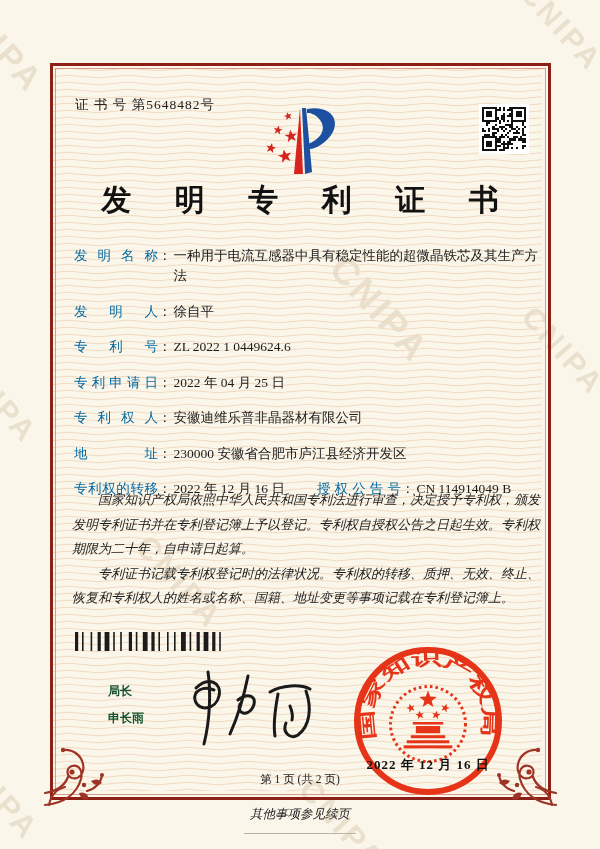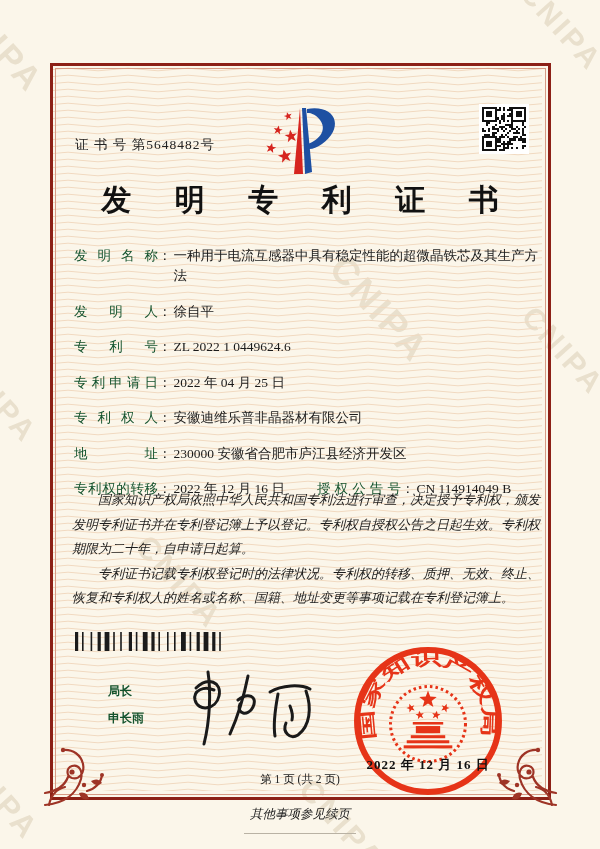--- a/index.html
+++ b/index.html
@@ -27,34 +27,33 @@
   }
   .guilloche{position:absolute;left:0;top:0;z-index:0;}
   .corner{position:absolute;bottom:-14px;z-index:6;}
   .corner.left{left:-14px;}
   .corner.right{right:-14px;transform:scaleX(-1);}
   
   .content{position:absolute;left:0;top:0;width:100%;height:100%;z-index:4;}
   .cert-no{
     position:absolute;left:75px;top:96px;font-size:13.5px;letter-spacing:1px;
     color:#222;
-    margin-top:40px;
   }
   .logo{position:absolute;left:250px;top:100px;}
   .qr{position:absolute;left:479px;top:104px;width:50px;height:50px;background:#fff;padding:3px;box-sizing:border-box;}
   .qr-grid{display:grid;grid-template-columns:repeat(21,1fr);grid-template-rows:repeat(21,1fr);width:44px;height:44px;}
   .qr-grid div{background:transparent;}
   .qr-grid div.on{background:#111;}
   .title{
     position:absolute;left:0;top:180px;width:100%;text-align:center;
     font-size:30px;font-weight:700;letter-spacing:18px;text-indent:18px;color:#111;
   }
   .fields{position:absolute;left:74px;top:246px;width:470px;}
   .frow{display:flex;align-items:flex-start;margin-bottom:15.5px;font-size:13.5px;line-height:20px;}
-  .flabel{display:inline-block;width:84px;text-align:justify;text-align-last:justify;flex:0 0 84px;color:#14532d;}
+  .flabel{display:inline-block;width:84px;text-align:justify;text-align-last:justify;flex:0 0 84px;color:#0369a1;}
   .fcolon{flex:0 0 auto;margin-right:2px;}
   .fvalue{flex:1 1 auto;color:#1b1b1b;}
   .fgroup{display:flex;flex:0 0 auto;}
   .fgroup.second{margin-left:32px;}
   .fgroup .flabel{width:84px;flex-basis:84px;}
   .body-text{
     position:absolute;left:72px;top:488px;width:468px;
     font-size:13px;line-height:24.5px;font-style:italic;color:#1c1c1c;
     text-align:justify;
   }

